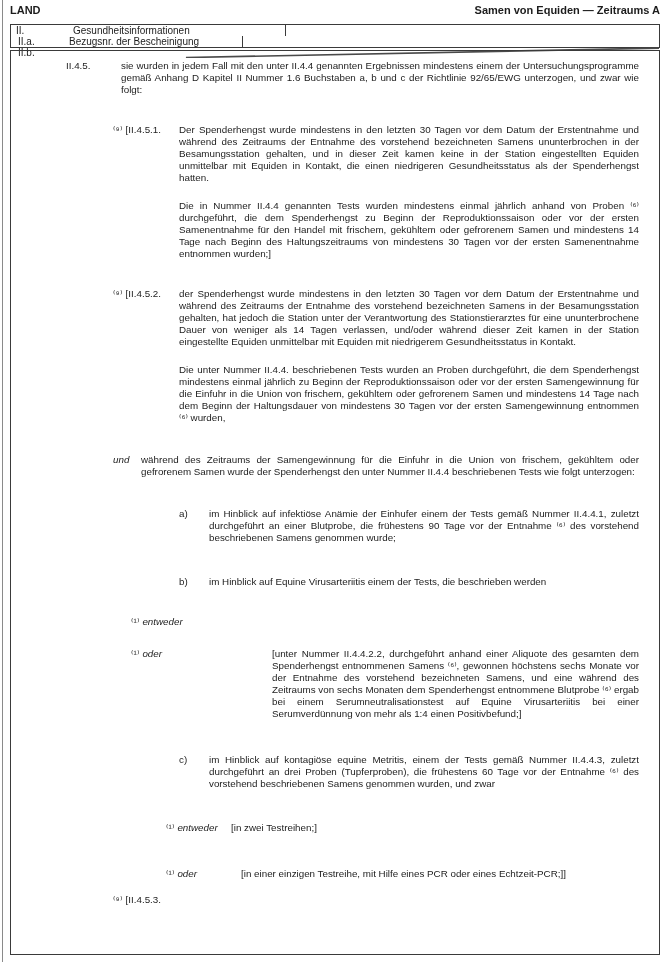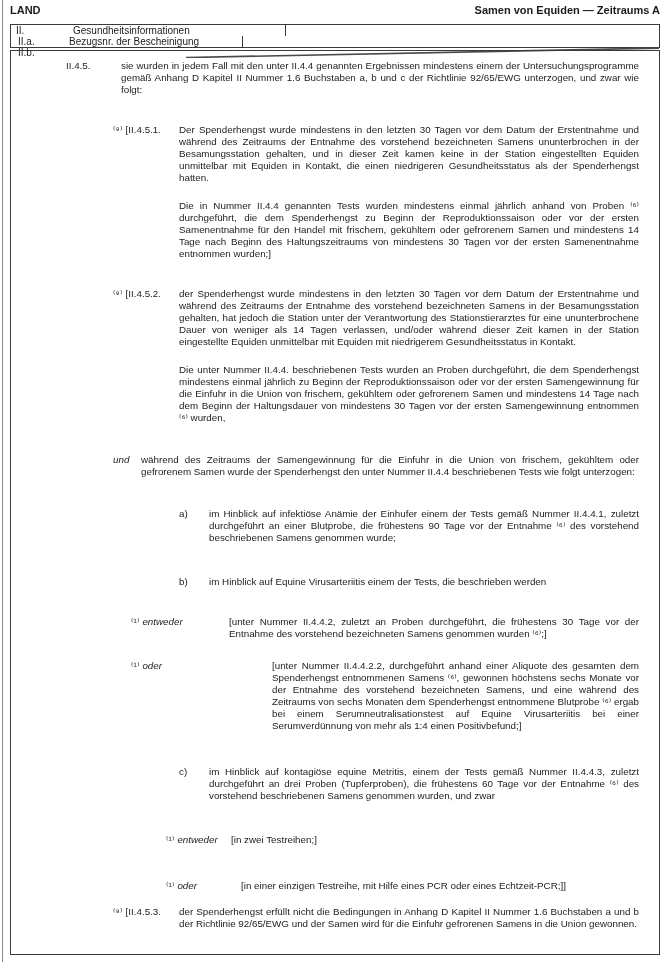--- a/index.html
+++ b/index.html
@@ -134,21 +134,20 @@
       <p class="txt">im Hinblick auf infektiöse Anämie der Einhufer einem der Tests gemäß Nummer II.4.4.1, zuletzt durchgeführt an einer Blutprobe, die frühestens 90 Tage vor der Entnahme ⁽⁶⁾ des vorstehend beschriebenen Samens genommen wurde;</p>
     </div>
 
     <div class="row r-letter" id="row-b">
       <span class="lab">b)</span>
       <p class="txt">im Hinblick auf Equine Virusarteriitis einem der Tests, die beschrieben werden</p>
     </div>
 
     <div class="row r-opt-b" id="row-b-entw">
       <span class="lab w-entw-b"><span class="mk">⁽¹⁾</span> <i>entweder</i></span>
-      <p class="txt">[unter Nummer II.4.4.2, zuletzt an Proben durchgeführt, die frühestens 30 Tage vor der Entnahme des vorstehend bezeichneten Samens genommen wurden ⁽⁶⁾;]</p>
     </div>
 
     <div class="row r-opt-b" id="row-b-oder">
       <span class="lab w-oder-b"><span class="mk">⁽¹⁾</span> <i>oder</i></span>
       <p class="txt">[unter Nummer II.4.4.2.2, durchgeführt anhand einer Aliquote des gesamten dem Spenderhengst entnommenen Samens ⁽⁶⁾, gewonnen höchstens sechs Monate vor der Entnahme des vorstehend bezeichneten Samens, und eine während des Zeitraums von sechs Monaten dem Spenderhengst entnommene Blutprobe ⁽⁶⁾ ergab bei einem Serumneutralisationstest auf Equine Virusarteriitis bei einer Serumverdünnung von mehr als 1:4 einen Positivbefund;]</p>
     </div>
 
     <div class="row r-letter" id="row-c">
       <span class="lab">c)</span>
       <p class="txt">im Hinblick auf kontagiöse equine Metritis, einem der Tests gemäß Nummer II.4.4.3, zuletzt durchgeführt an drei Proben (Tupferproben), die frühestens 60 Tage vor der Entnahme ⁽⁶⁾ des vorstehend beschriebenen Samens genommen wurden, und zwar</p>
@@ -159,17 +158,16 @@
       <p class="txt">[in zwei Testreihen;]</p>
     </div>
 
     <div class="row r-opt-c" id="row-c-oder">
       <span class="lab w-oder-c"><span class="mk">⁽¹⁾</span> <i>oder</i></span>
       <p class="txt">[in einer einzigen Testreihe, mit Hilfe eines PCR oder eines Echtzeit-PCR;]]</p>
     </div>
 
     <div class="row r-item" id="row-II453">
       <span class="lab"><span class="mk">⁽⁹⁾</span><span class="num">[II.4.5.3.</span></span>
-      <p class="txt">der Spenderhengst erfüllt nicht die Bedingungen in Anhang D Kapitel II Nummer 1.6 Buchstaben a und b der Richtlinie 92/65/EWG und der Samen wird für die Einfuhr gefrorenen Samens in die Union gewonnen.</p>
     </div>
 
   </div>
 </div>
 
 </body></html>

